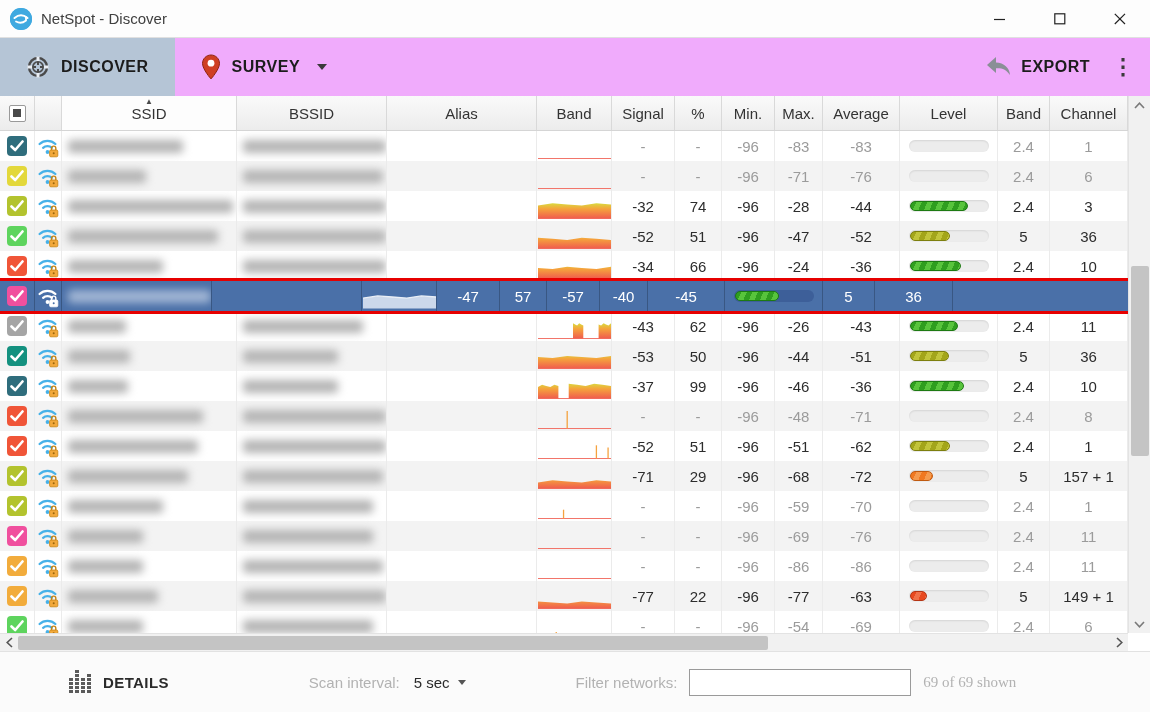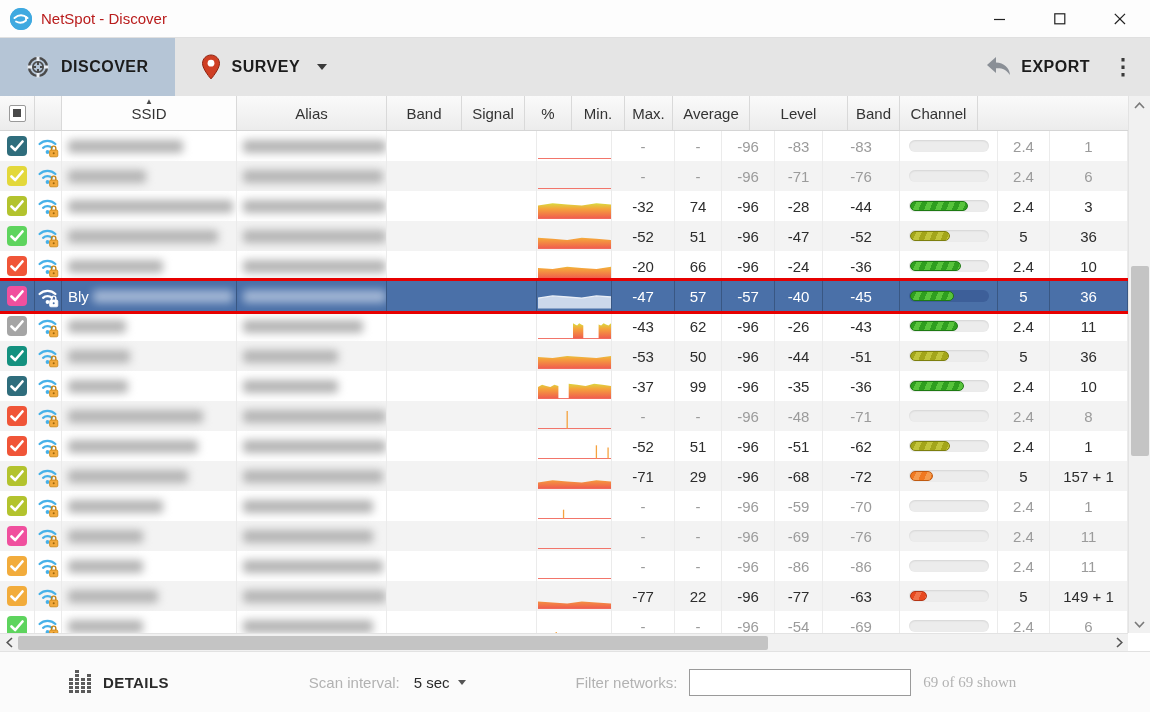--- a/index.html
+++ b/index.html
@@ -3,26 +3,26 @@
 <meta charset="utf-8">
 <style>
   * { box-sizing: border-box; margin: 0; padding: 0; }
   html,body { width:1150px; height:712px; overflow:hidden; }
   body { font-family:"Liberation Sans", sans-serif; background:#fff; position:relative; }
 
   
   .titlebar { height:38px; background:#fdfdfd; border-bottom:1px solid #e0e0e0; display:flex; align-items:center; padding-left:10px; }
   .logo { width:22px; height:22px; border-radius:50%; background:#3fa9e0; position:relative; flex:0 0 auto; }
   .logo svg { position:absolute; inset:0; }
-  .win-title { font-size:15px; color:#b91c1c; margin-left:9px; flex:1 1 auto; }
+  .win-title { font-size:15px; color:#404040; margin-left:9px; flex:1 1 auto; }
   .win-btns { display:flex; height:100%; }
   .win-btn { width:60px; display:flex; align-items:center; justify-content:center; font-size:15px; color:#333; cursor:default; }
 
   
-  .toolbar { height:58px; background:#e5e5e5; display:flex; align-items:stretch; }
+  .toolbar { height:58px; background:#f0abfc; display:flex; align-items:stretch; }
   .tab { display:flex; align-items:center; gap:11px; padding:0 26px; font-size:16px; font-weight:700; color:#1c1c1c; letter-spacing:0.5px; }
   .tab.active { background:#b5c5d6; }
   .caret-down { width:0; height:0; border-left:5px solid transparent; border-right:5px solid transparent; border-top:6px solid #3a3a3a; margin-left:6px; }
   .toolbar-spacer { flex:1; }
   .export-btn { display:flex; align-items:center; gap:9px; font-size:16px; font-weight:700; color:#1c1c1c; padding:0 18px; letter-spacing:0.5px; }
   .kebab { display:flex; align-items:center; padding:0 16px 0 4px; font-size:22px; color:#3a3a3a; font-weight:700; }
 
   
   .table-wrap { position:relative; width:1128px; }
   .thead { display:flex; height:35px; background:linear-gradient(#fafafa,#ececec); border-bottom:1px solid #d5d5d5; }
@@ -149,20 +149,23 @@
     <div class="th c-check">
       <span class="hdr-chk">
           <span class="inner"></span>
         </span>
     </div>
     <div class="th c-wifi"></div>
     <div class="th c-ssid th-ssid">
       <span class="sort-arrow">▲</span>
       <span>SSID</span>
     </div>
+    <div class="th c-bssid">
+        <span>BSSID</span>
+      </div>
     <div class="th c-alias">
         <span>Alias</span>
       </div>
     <div class="th c-graph">
         <span>Band</span>
       </div>
     <div class="th c-signal">
         <span>Signal</span>
       </div>
     <div class="th c-pct">
@@ -422,21 +425,21 @@
       <stop offset="0" stop-color="#55c44a"></stop>
                   <stop offset="0.38" stop-color="#d9dc3e"></stop>
       <stop offset="0.62" stop-color="#f5a33c"></stop>
                   <stop offset="1" stop-color="#f0604d"></stop>
                 </linearGradient>
               </defs>
               <line x1="0" y1="26.5" x2="73" y2="26.5" stroke="#f2756a" stroke-width="1.1"></line>
               <path d="M0.0,26.5 L0.0,15.9 L14.6,17.0 L29.2,14.8 L43.8,15.9 L58.4,17.0 L73.0,14.8 L73.0,26.5 Z" fill="url(#g4)"></path>
             </svg></span>
         </div>
-        <div class="cell c-signal">-20</div>
+        <div class="cell c-signal">-34</div>
         <div class="cell c-pct">66</div>
         <div class="cell c-min">-96</div>
         <div class="cell c-max">-24</div>
         <div class="cell c-avg">-36</div>
         <div class="cell c-level">
           <span class="lvl-track">
             <span class="lvl-fill lvl-green" style="width:51px"></span>
           </span>
         </div>
         <div class="cell c-band">2.4</div>
@@ -453,24 +456,20 @@
         <div class="cell c-wifi">
           <svg width="23" height="23" viewBox="0 0 23 23">
     <circle cx="10.5" cy="17" r="1.9" fill="#ffffff"></circle>
     <path d="M6.1 12.8 A6.5 6.5 0 0 1 14.9 12.8" stroke="#ffffff" stroke-width="2.3" fill="none" stroke-linecap="round"></path>
     <path d="M2.6 9 A11.5 11.5 0 0 1 18.4 9" stroke="#ffffff" stroke-width="2.3" fill="none" stroke-linecap="round"></path>
     <rect x="12.6" y="15" width="8.2" height="6.8" rx="1.3" fill="#ffffff" stroke="#ffffff" stroke-width="0.8"></rect>
     <path d="M14.6 15 v-1.8 a2.1 2.1 0 0 1 4.2 0 v1.8" stroke="#ffffff" stroke-width="1.4" fill="none"></path>
     <circle cx="16.7" cy="18.2" r="1" fill="#4a70a8"></circle>
   </svg>
         </div>
-        <div class="cell c-ssid left">
-          <span class="ssid-text">Bly</span>
-          <span class="blur-bar" style="width:140px"></span>
-        </div>
         <div class="cell c-bssid left">
           <span class="blur-bar" style="width:170px"></span>
         </div>
         <div class="cell c-alias"></div>
         <div class="cell c-graph">
           <span class="graph-host"><svg width="73" height="28" viewBox="0 0 73 28">
               <path d="M0.0,26.5 L0.0,16.1 L14.6,13.9 L29.2,15.0 L43.8,16.1 L58.4,13.9 L73.0,15.0 L73.0,26.5 Z" fill="#ccd8eb"></path>
               <path d="M0.0,16.1 L14.6,13.9 L29.2,15.0 L43.8,16.1 L58.4,13.9 L73.0,15.0" fill="none" stroke="#e9eef6" stroke-width="1.4"></path>
             </svg></span>
         </div>
@@ -628,21 +627,21 @@
                 </linearGradient>
               </defs>
               <line x1="0" y1="26.5" x2="73" y2="26.5" stroke="#f2756a" stroke-width="1.1"></line>
               <path d="M0.0,26.5 L0.0,15.0 L4.1,12.8 L8.2,13.9 L12.3,15.0 L16.4,12.8 L20.4,13.9 L20.4,26.5 Z" fill="url(#g8)"></path>
               <path d="M30.7,26.5 L30.7,11.7 L39.1,12.8 L47.6,13.9 L56.1,11.7 L64.5,12.8 L73.0,13.9 L73.0,26.5 Z" fill="url(#g8)"></path>
             </svg></span>
         </div>
         <div class="cell c-signal">-37</div>
         <div class="cell c-pct">99</div>
         <div class="cell c-min">-96</div>
-        <div class="cell c-max">-35</div>
+        <div class="cell c-max">-46</div>
         <div class="cell c-avg">-36</div>
         <div class="cell c-level">
           <span class="lvl-track">
             <span class="lvl-fill lvl-green" style="width:54px"></span>
           </span>
         </div>
         <div class="cell c-band">2.4</div>
         <div class="cell c-ch">10</div>
       </div>
       <div class="row even inactive">

